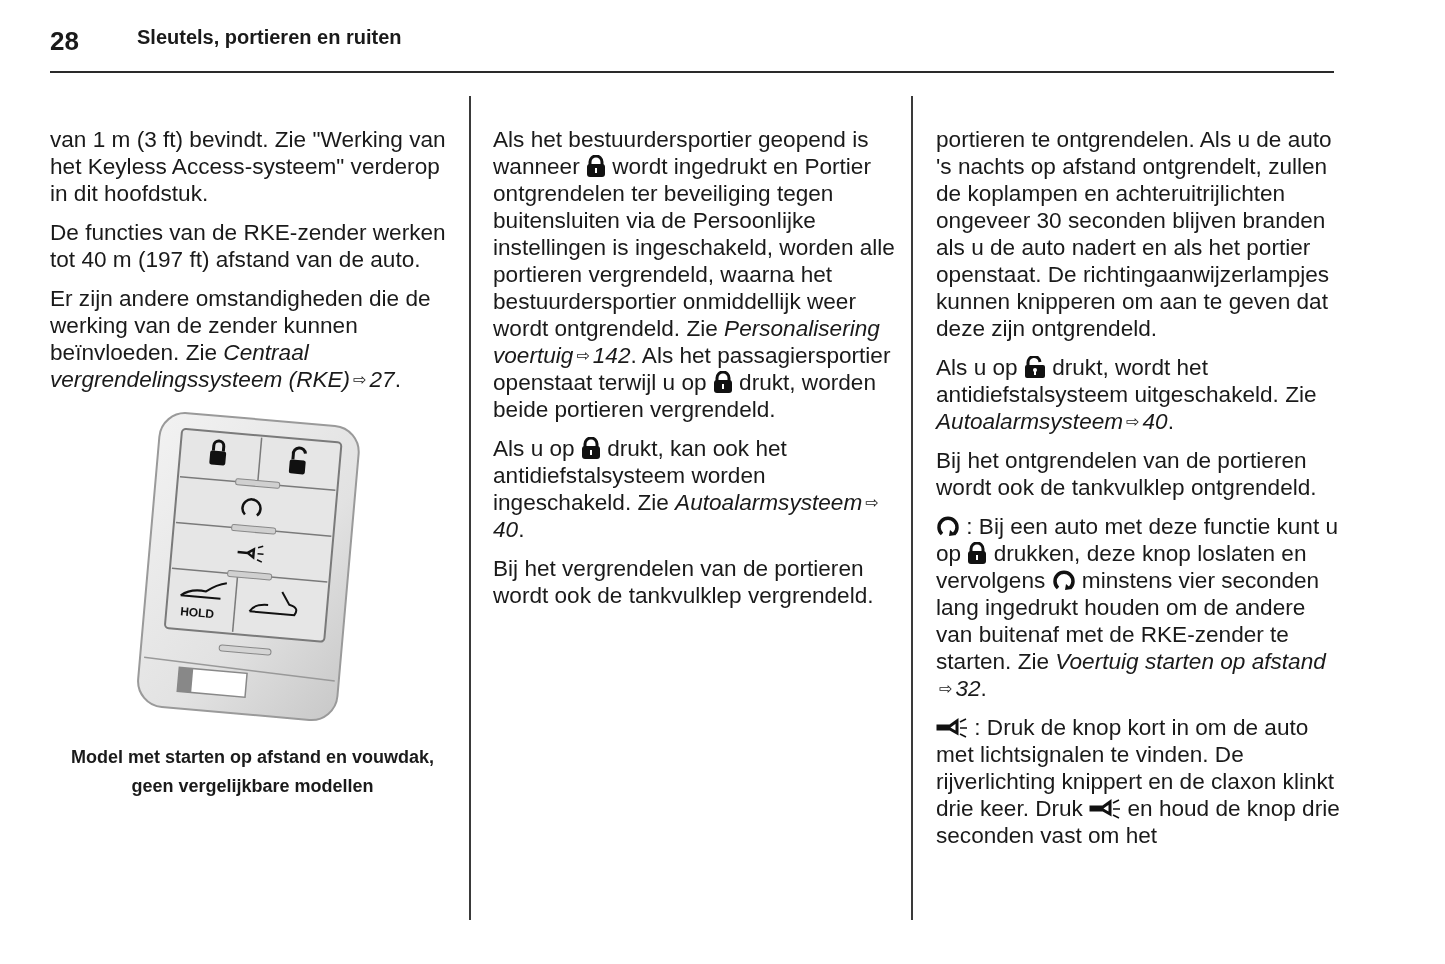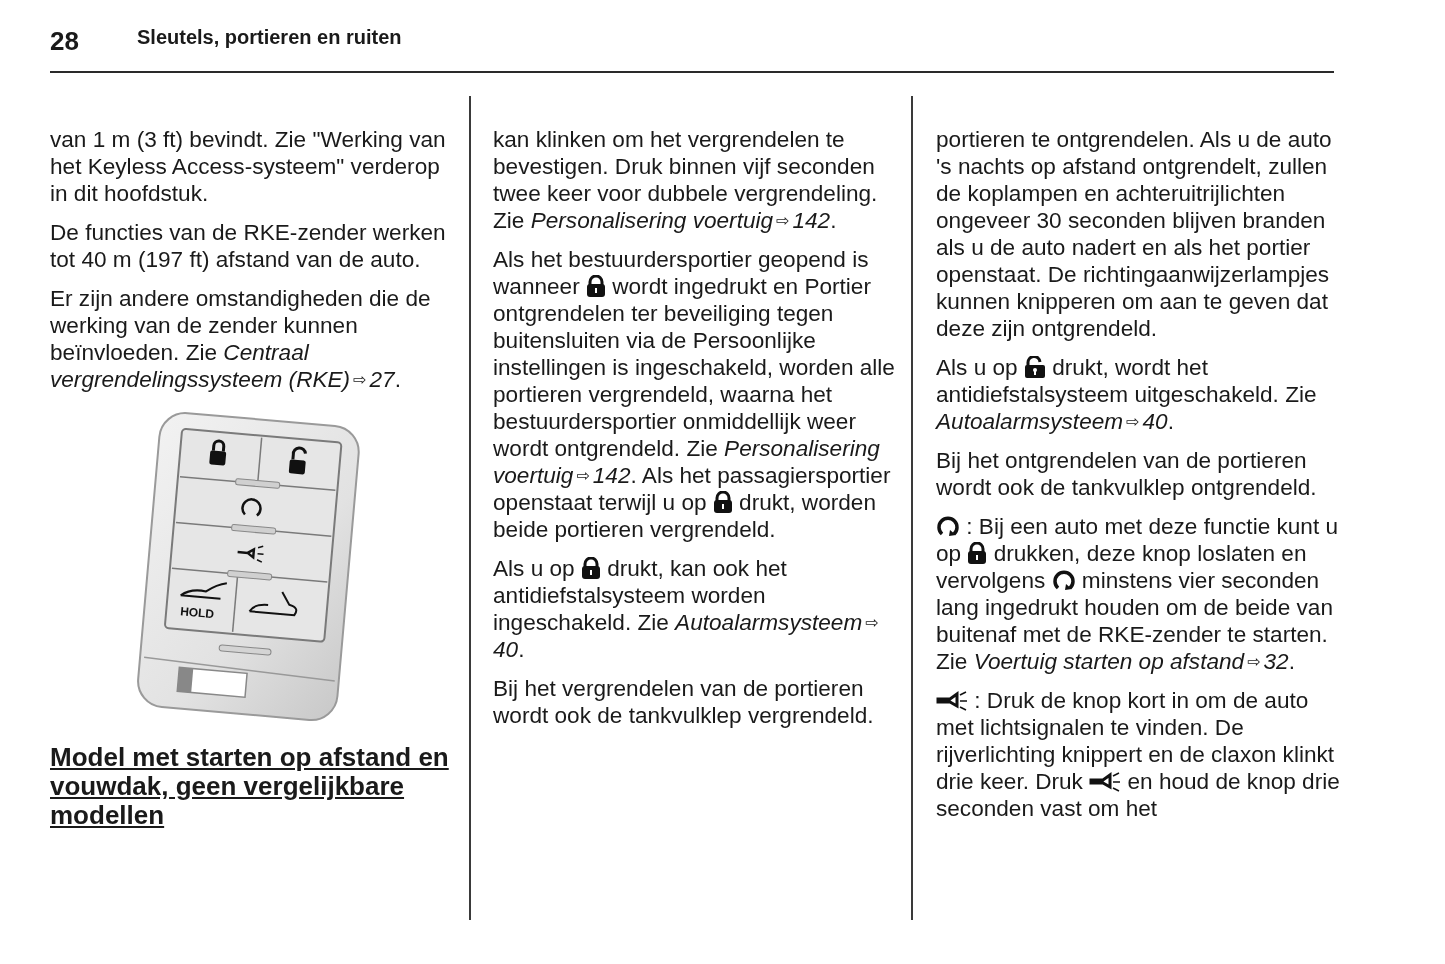--- a/index.html
+++ b/index.html
@@ -13,21 +13,21 @@
   .col p { margin: 0 0 12px 0; }
   .col1 { left: 50px; width: 405px; }
   .col2 { left: 493px; width: 405px; }
   .col3 { left: 936px; width: 405px; }
   .divider { position: absolute; top: 96px; width: 2px; height: 824px; background: #3a3a3a; }
   .div1 { left: 469px; }
   .div2 { left: 911px; }
   .ref-arrow { font-style: normal; font-size: 16px; display: inline-block; margin: 0 3px; vertical-align: 2px; }
   .ico { display: inline-block; vertical-align: -3px; }
   .ico svg { display: block; }
-  .caption { text-align: left; font-weight: bold; font-size: 26px; line-height: 29px; margin: 18px 0 10px 0; text-decoration: underline; }
+  .caption { text-align: center; font-weight: bold; font-size: 18px; line-height: 29px; margin: 18px 0 10px 0; }
   .fob-wrap { width: 405px; height: 320px; position: relative; }
   .fob-wrap svg { position: absolute; left: 78px; top: 6px; }
   em { font-style: italic; }
   .lbl { font-weight: bold; }
 </style>
 </head>
 <body>
 
 <div class="header">
   <span class="page-num">28</span>
@@ -85,21 +85,20 @@
         <rect x="60" y="262" width="14" height="24" fill="#888"></rect>
       </g>
     </svg>
   </div>
 
   <div class="caption">Model met starten op afstand en vouwdak, geen vergelijkbare modellen</div>
 
 </div>
 
 <div class="col col2">
-  <p><span>kan klinken om het vergrendelen te bevestigen. Druk binnen vijf seconden twee keer voor dubbele vergrendeling. Zie </span><em>Personalisering voertuig</em><span class="ref-arrow">⇨</span><em>142</em>.</p>
 
   <p style="line-height:27px"><span>Als het bestuurdersportier geopend is wanneer </span><span class="ico"><svg width="20" height="22" viewBox="0 0 20 22">
           <path d="M4 10 V7 a6 6 0 0 1 12 0 V10" fill="none" stroke="#111" stroke-width="3"></path>
           <rect x="1" y="9" width="18" height="13" rx="3" fill="#111"></rect>
           <rect x="9" y="13" width="2" height="5" fill="#fff"></rect>
         </svg></span><span> wordt ingedrukt en Portier ontgrendelen ter beveiliging tegen buitensluiten via de Persoonlijke instellingen is ingeschakeld, worden alle portieren vergrendeld, waarna het bestuurdersportier onmiddellijk weer wordt ontgrendeld. Zie </span><em>Personalisering voertuig</em><span class="ref-arrow">⇨</span><em>142</em>.<span> Als het passagiersportier openstaat terwijl u op </span><span class="ico"><svg width="20" height="22" viewBox="0 0 20 22">
           <path d="M4 10 V7 a6 6 0 0 1 12 0 V10" fill="none" stroke="#111" stroke-width="3"></path>
           <rect x="1" y="9" width="18" height="13" rx="3" fill="#111"></rect>
           <rect x="9" y="13" width="2" height="5" fill="#fff"></rect>
         </svg></span><span> drukt, worden beide portieren vergrendeld.</span></p>
@@ -129,21 +128,21 @@
   <p><span class="ico"><svg width="24" height="22" viewBox="0 0 24 22">
           <path d="M6 19 A9 9 0 1 1 18 19" fill="none" stroke="#111" stroke-width="3.5"></path>
           <path d="M14 15 l6 5 l-7 1 z" fill="#111"></path>
         </svg></span><span> : Bij een auto met deze functie kunt u op </span><span class="ico"><svg width="20" height="22" viewBox="0 0 20 22">
           <path d="M4 10 V7 a6 6 0 0 1 12 0 V10" fill="none" stroke="#111" stroke-width="3"></path>
           <rect x="1" y="9" width="18" height="13" rx="3" fill="#111"></rect>
           <rect x="9" y="13" width="2" height="5" fill="#fff"></rect>
         </svg></span><span> drukken, deze knop loslaten en vervolgens </span><span class="ico"><svg width="24" height="22" viewBox="0 0 24 22">
           <path d="M6 19 A9 9 0 1 1 18 19" fill="none" stroke="#111" stroke-width="3.5"></path>
           <path d="M14 15 l6 5 l-7 1 z" fill="#111"></path>
-        </svg></span><span> minstens vier seconden lang ingedrukt houden om de beide van buitenaf met de RKE-zender te starten. Zie </span><em>Voertuig starten op afstand</em><span class="ref-arrow">⇨</span><em>32</em>.</p>
+        </svg></span><span> minstens vier seconden lang ingedrukt houden om de andere van buitenaf met de RKE-zender te starten. Zie </span><em>Voertuig starten op afstand</em><span class="ref-arrow">⇨</span><em>32</em>.</p>
 
   <p><span class="ico"><svg width="32" height="20" viewBox="0 0 32 20">
           <path d="M2 8 h12 l7 -5 v12 l-7 -4 h-12 z" fill="none" stroke="#111" stroke-width="3"></path>
           <path d="M24 4 l6 -3 M24 10 h7 M24 16 l6 3" stroke="#111" stroke-width="1.6"></path>
         </svg></span><span> : Druk de knop kort in om de auto met lichtsignalen te vinden. De rijverlichting knippert en de claxon klinkt drie keer. Druk </span><span class="ico"><svg width="32" height="20" viewBox="0 0 32 20">
           <path d="M2 8 h12 l7 -5 v12 l-7 -4 h-12 z" fill="none" stroke="#111" stroke-width="3"></path>
           <path d="M24 4 l6 -3 M24 10 h7 M24 16 l6 3" stroke="#111" stroke-width="1.6"></path>
         </svg></span><span> en houd de knop drie seconden vast om het</span></p>
 </div>
 

